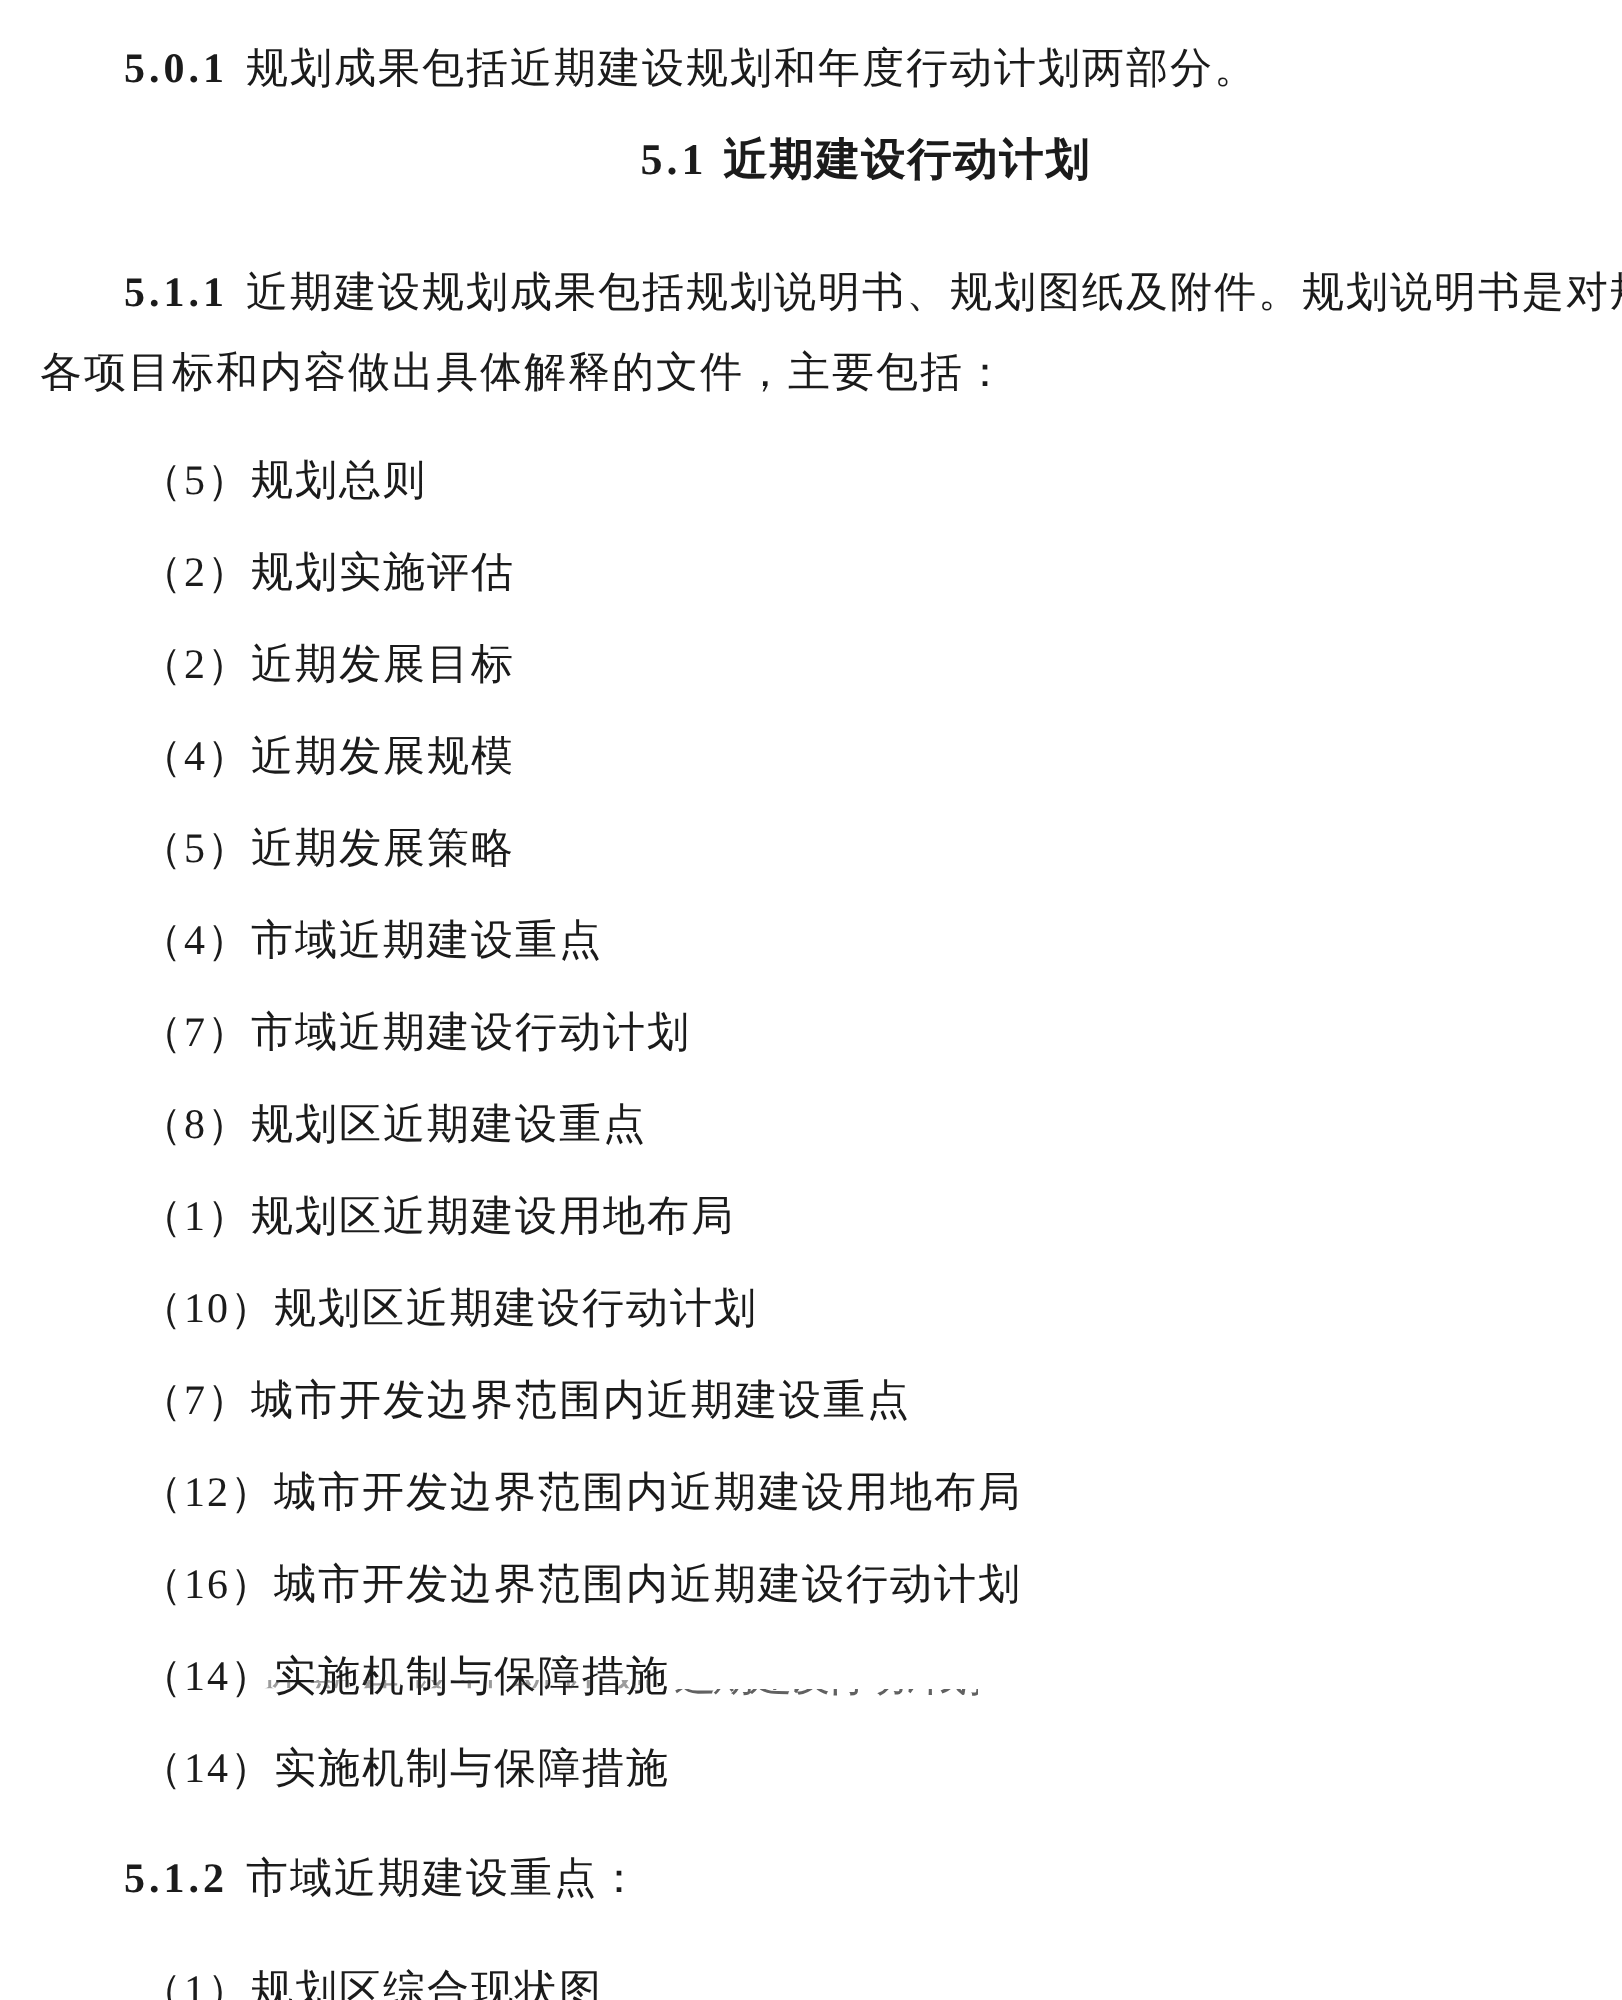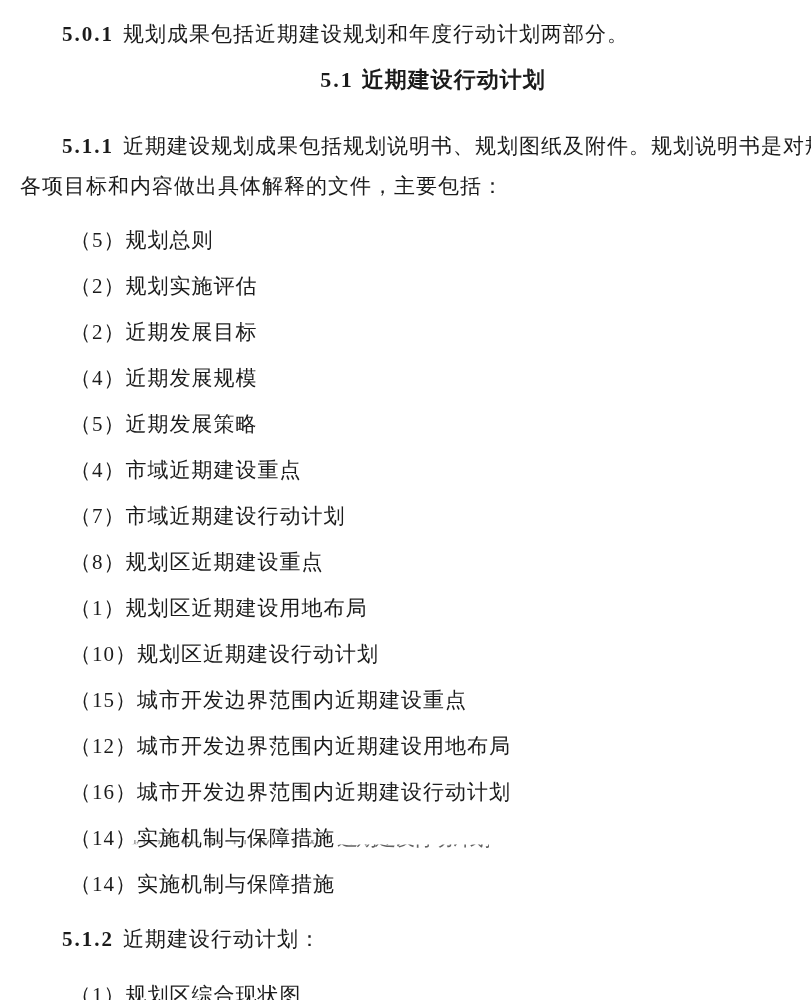--- a/index.html
+++ b/index.html
@@ -78,25 +78,25 @@
   <p class="line item mt26"><span>（5）规划总则</span></p>
   <p class="line item mt18"><span>（2）规划实施评估</span></p>
   <p class="line item mt18"><span>（2）近期发展目标</span></p>
   <p class="line item mt18"><span>（4）近期发展规模</span></p>
   <p class="line item mt18"><span>（5）近期发展策略</span></p>
   <p class="line item mt18"><span>（4）市域近期建设重点</span></p>
   <p class="line item mt18"><span>（7）市域近期建设行动计划</span></p>
   <p class="line item mt18"><span>（8）规划区近期建设重点</span></p>
   <p class="line item mt18"><span>（1）规划区近期建设用地布局</span></p>
   <p class="line item mt18"><span>（10）规划区近期建设行动计划</span></p>
-  <p class="line item mt18"><span>（15）城市开发边界范围内近期建设重点</span></p>
+  <p class="line item mt18"><span>（7）城市开发边界范围内近期建设重点</span></p>
   <p class="line item mt18"><span>（12）城市开发边界范围内近期建设用地布局</span></p>
   <p class="line item mt18"><span>（16）城市开发边界范围内近期建设行动计划</span></p>
 
   <p class="line item mt18 ghost-line"><span>（14）实施机制与保障措施</span><span class="ghost ghost-mid">近期建设行动计划</span><span class="ghost ghost-tail">近期建设行动计划</span></p>
 
   <p class="line item mt18"><span>（14）实施机制与保障措施</span></p>
 
-  <p class="line clause mt27"><span class="num">5.1.2</span><span>近期建设行动计划：</span></p>
+  <p class="line clause mt27"><span class="num">5.1.2</span><span>市域近期建设重点：</span></p>
 
   <p class="line item mt28"><span>（1）规划区综合现状图</span></p>
 
 </div>
 
 </body></html>

